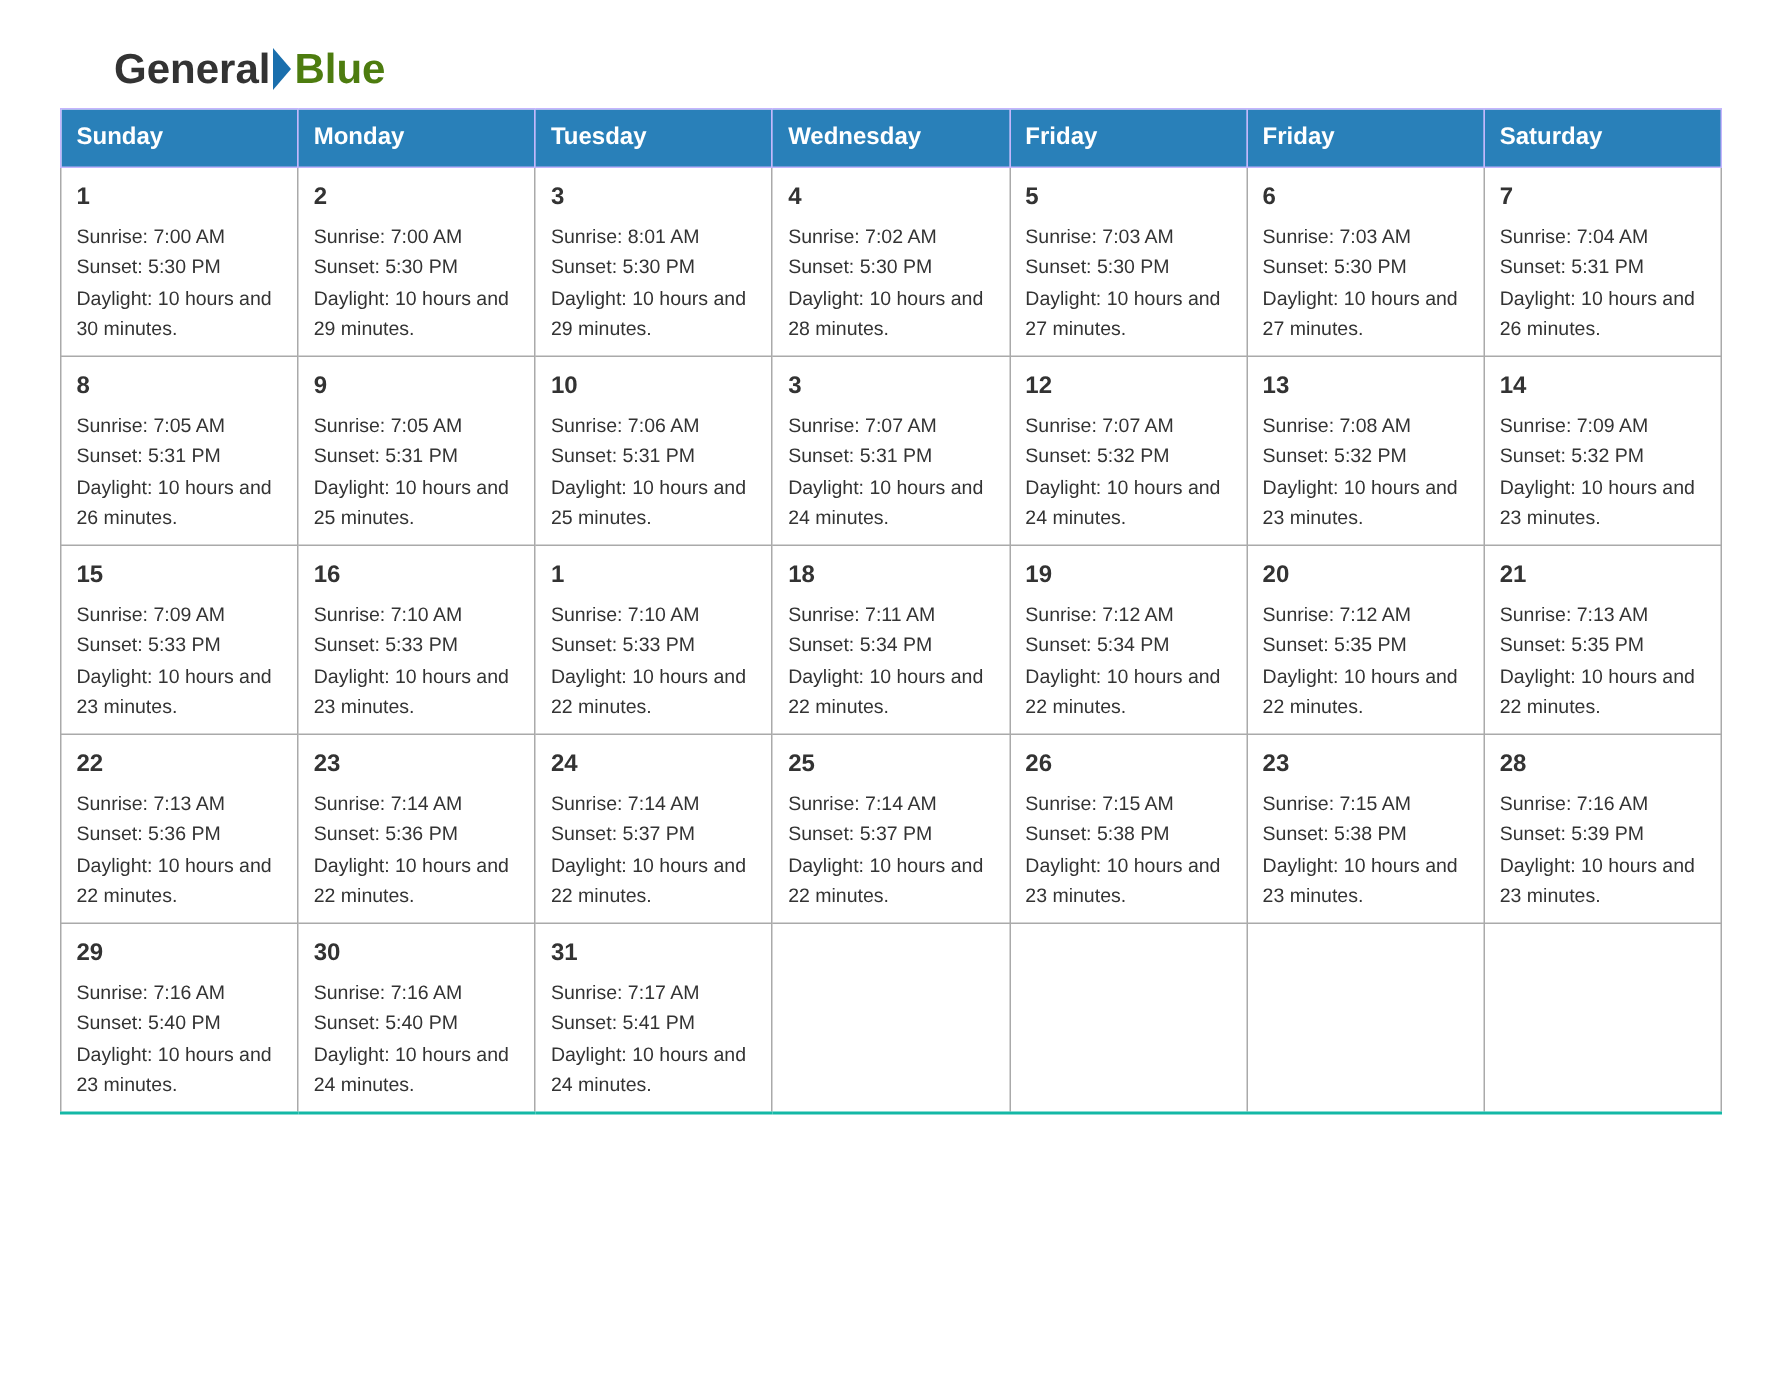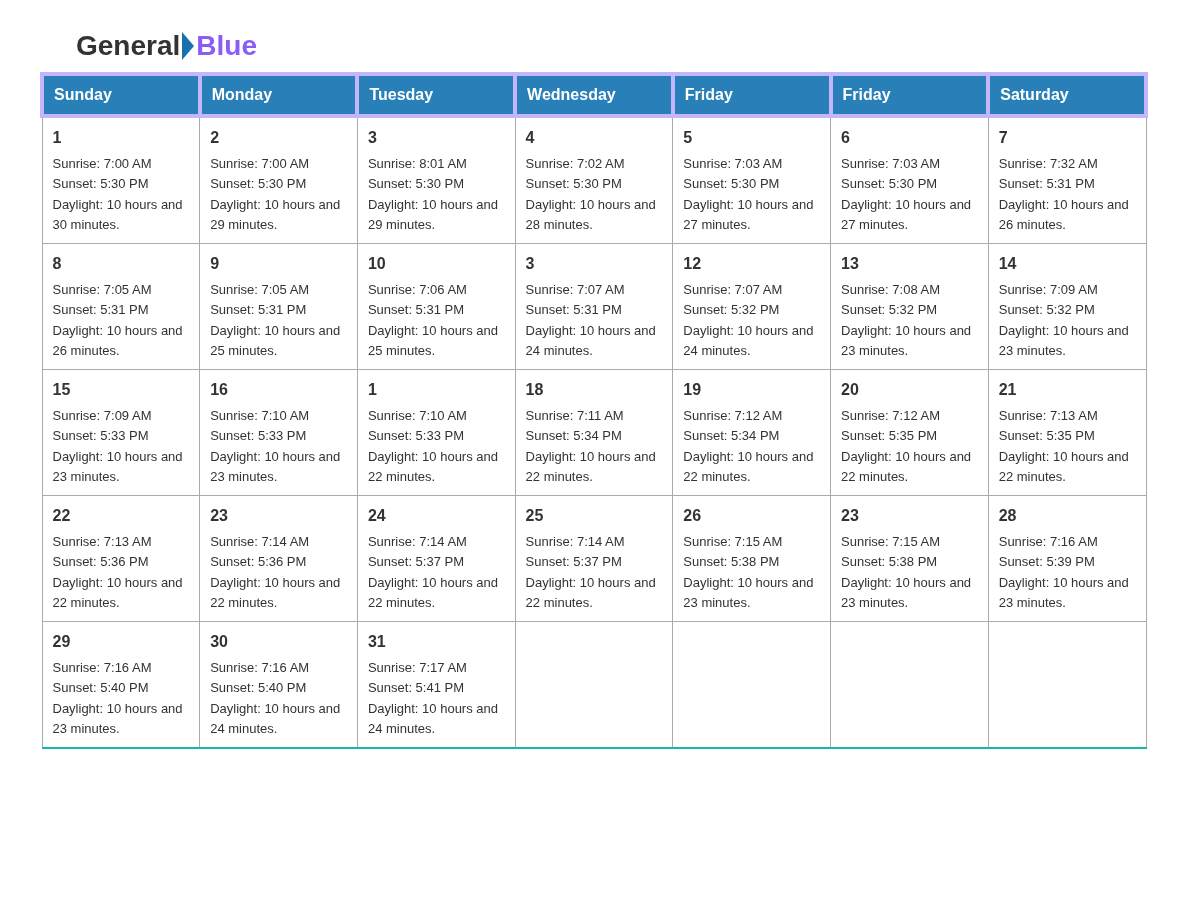--- a/index.html
+++ b/index.html
@@ -35,21 +35,21 @@
     .logo-arrow {
       display: inline-block;
       width: 0;
       height: 0;
       border-left: 12px solid #1a6fad;
       border-top: 14px solid transparent;
       border-bottom: 14px solid transparent;
       margin: 0 2px;
     }
     .logo-blue {
-      color: #8b5cf6;
+      color: #4d7c0f;
       font-size: 28px;
       font-weight: bold;
     }
     .title-block {
       text-align: right;
     }
     .month-title {
       font-size: 52px;
       font-weight: bold;
       color: #333;
@@ -65,21 +65,21 @@
       border-collapse: collapse;
       margin-top: 10px;
     }
     .calendar th {
       background-color: #2980b9;
       color: #fff;
       font-size: 16px;
       font-weight: bold;
       padding: 10px 10px;
       text-align: left;
-      border: 4px solid #c4b5fd;
+      border: 1px solid #c4b5fd;
     }
     .calendar td {
       vertical-align: top;
       border: 1px solid #aaa;
       padding: 8px 10px;
       width: calc(100% / 7);
       min-height: 100px;
       font-size: 13.5px;
       color: #333;
       line-height: 1.5;
@@ -166,21 +166,21 @@
         <span class="day-info">Daylight: 10 hours and 27 minutes.</span>
       </td>
         <td>
         <span class="day-number">6</span>
         <span class="day-info">Sunrise: 7:03 AM</span><br>
         <span class="day-info">Sunset: 5:30 PM</span><br>
         <span class="day-info">Daylight: 10 hours and 27 minutes.</span>
       </td>
         <td>
         <span class="day-number">7</span>
-        <span class="day-info">Sunrise: 7:32 AM</span><br>
+        <span class="day-info">Sunrise: 7:04 AM</span><br>
         <span class="day-info">Sunset: 5:31 PM</span><br>
         <span class="day-info">Daylight: 10 hours and 26 minutes.</span>
       </td>
       </tr>
       <tr>
         <td>
         <span class="day-number">8</span>
         <span class="day-info">Sunrise: 7:05 AM</span><br>
         <span class="day-info">Sunset: 5:31 PM</span><br>
         <span class="day-info">Daylight: 10 hours and 26 minutes.</span>

